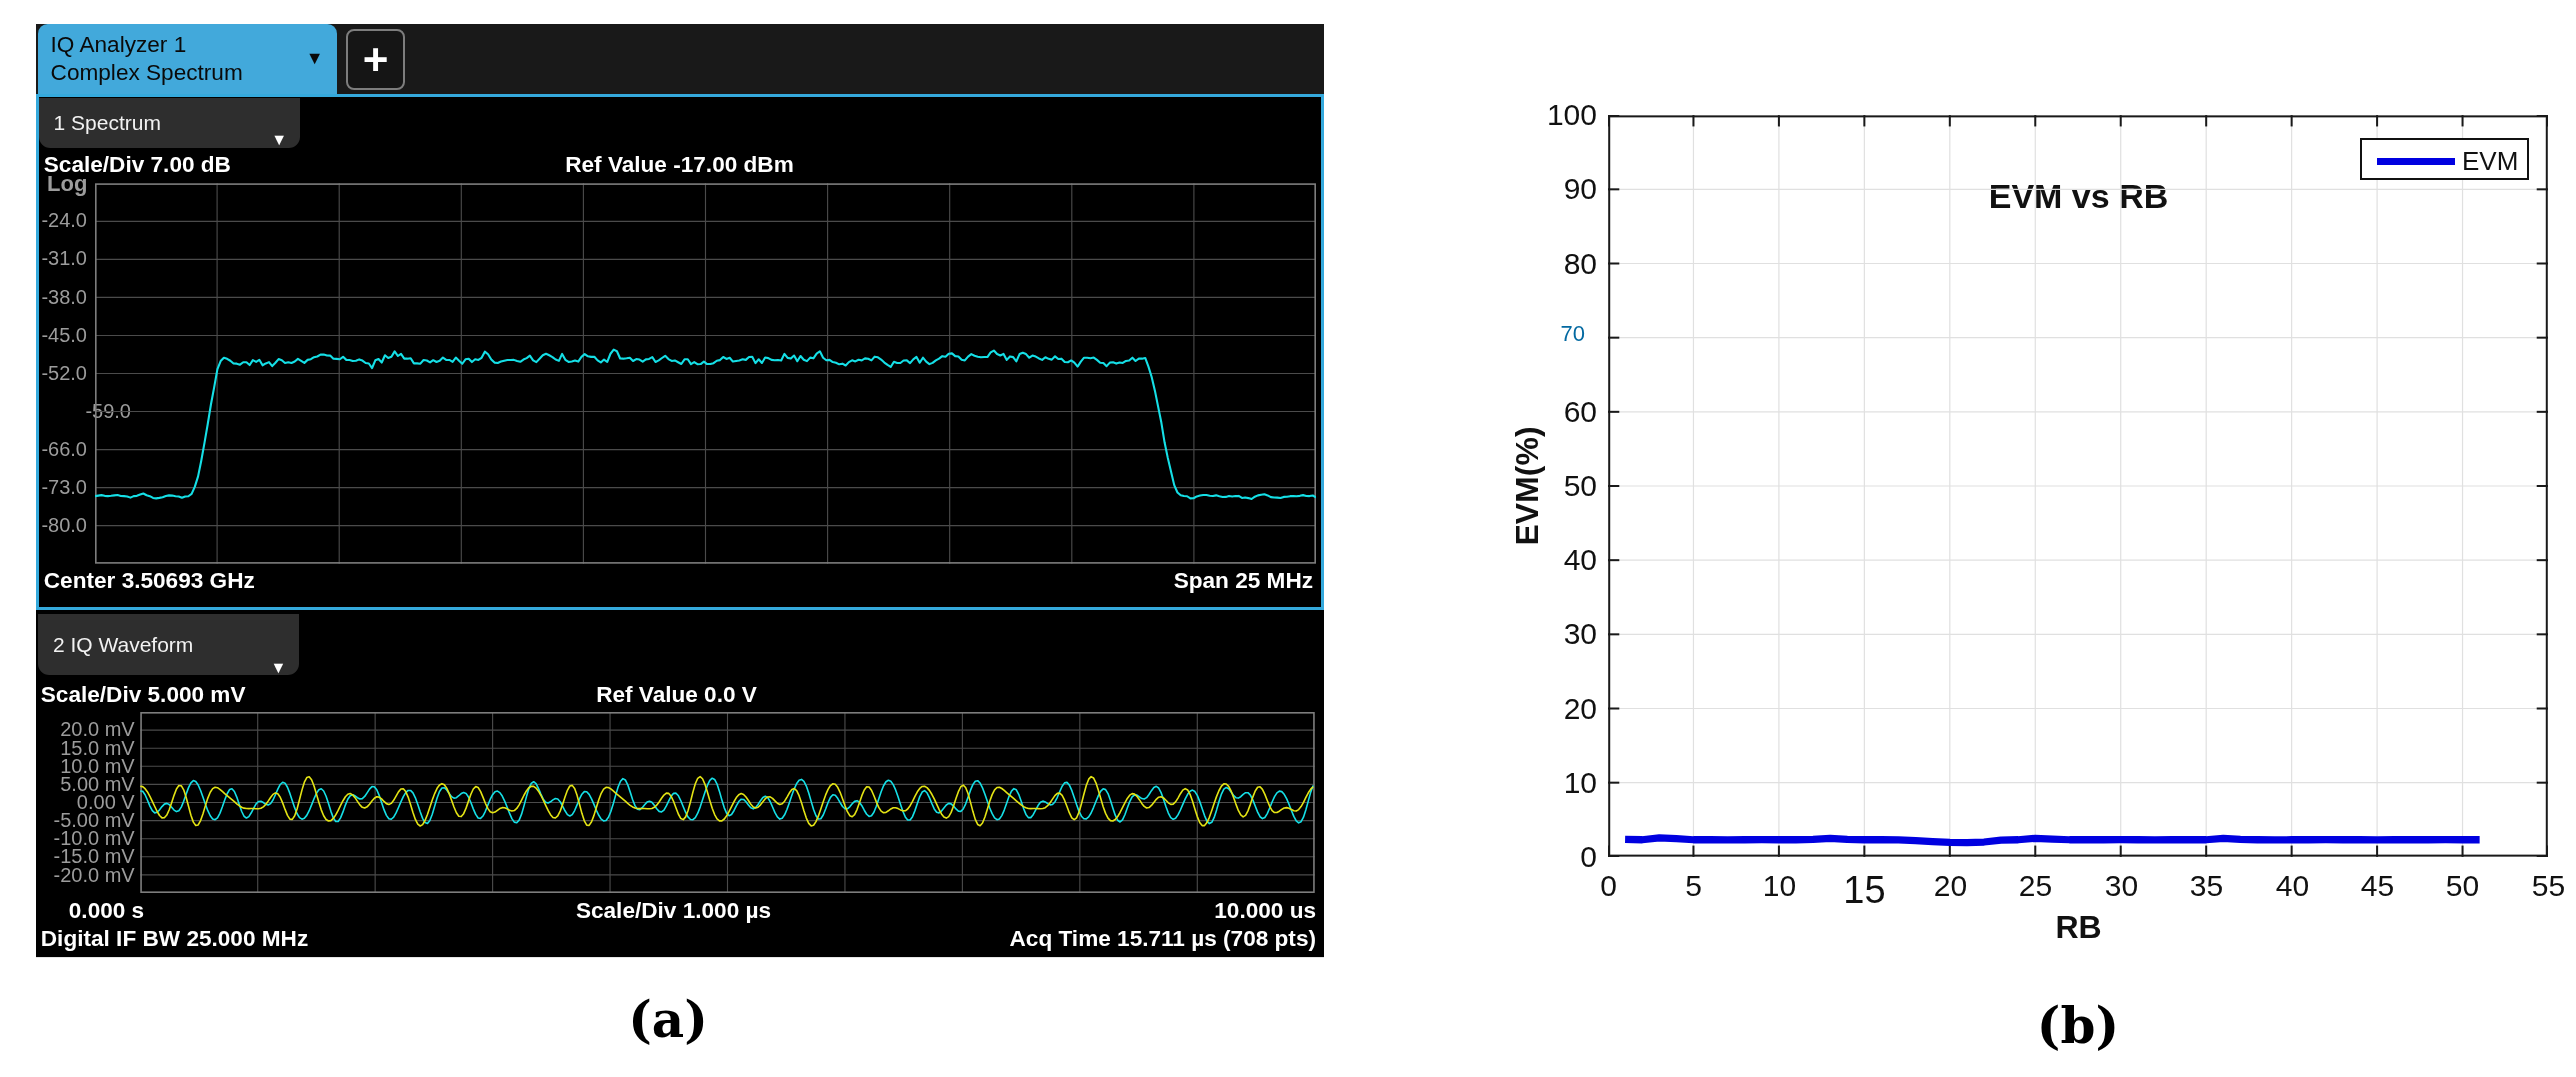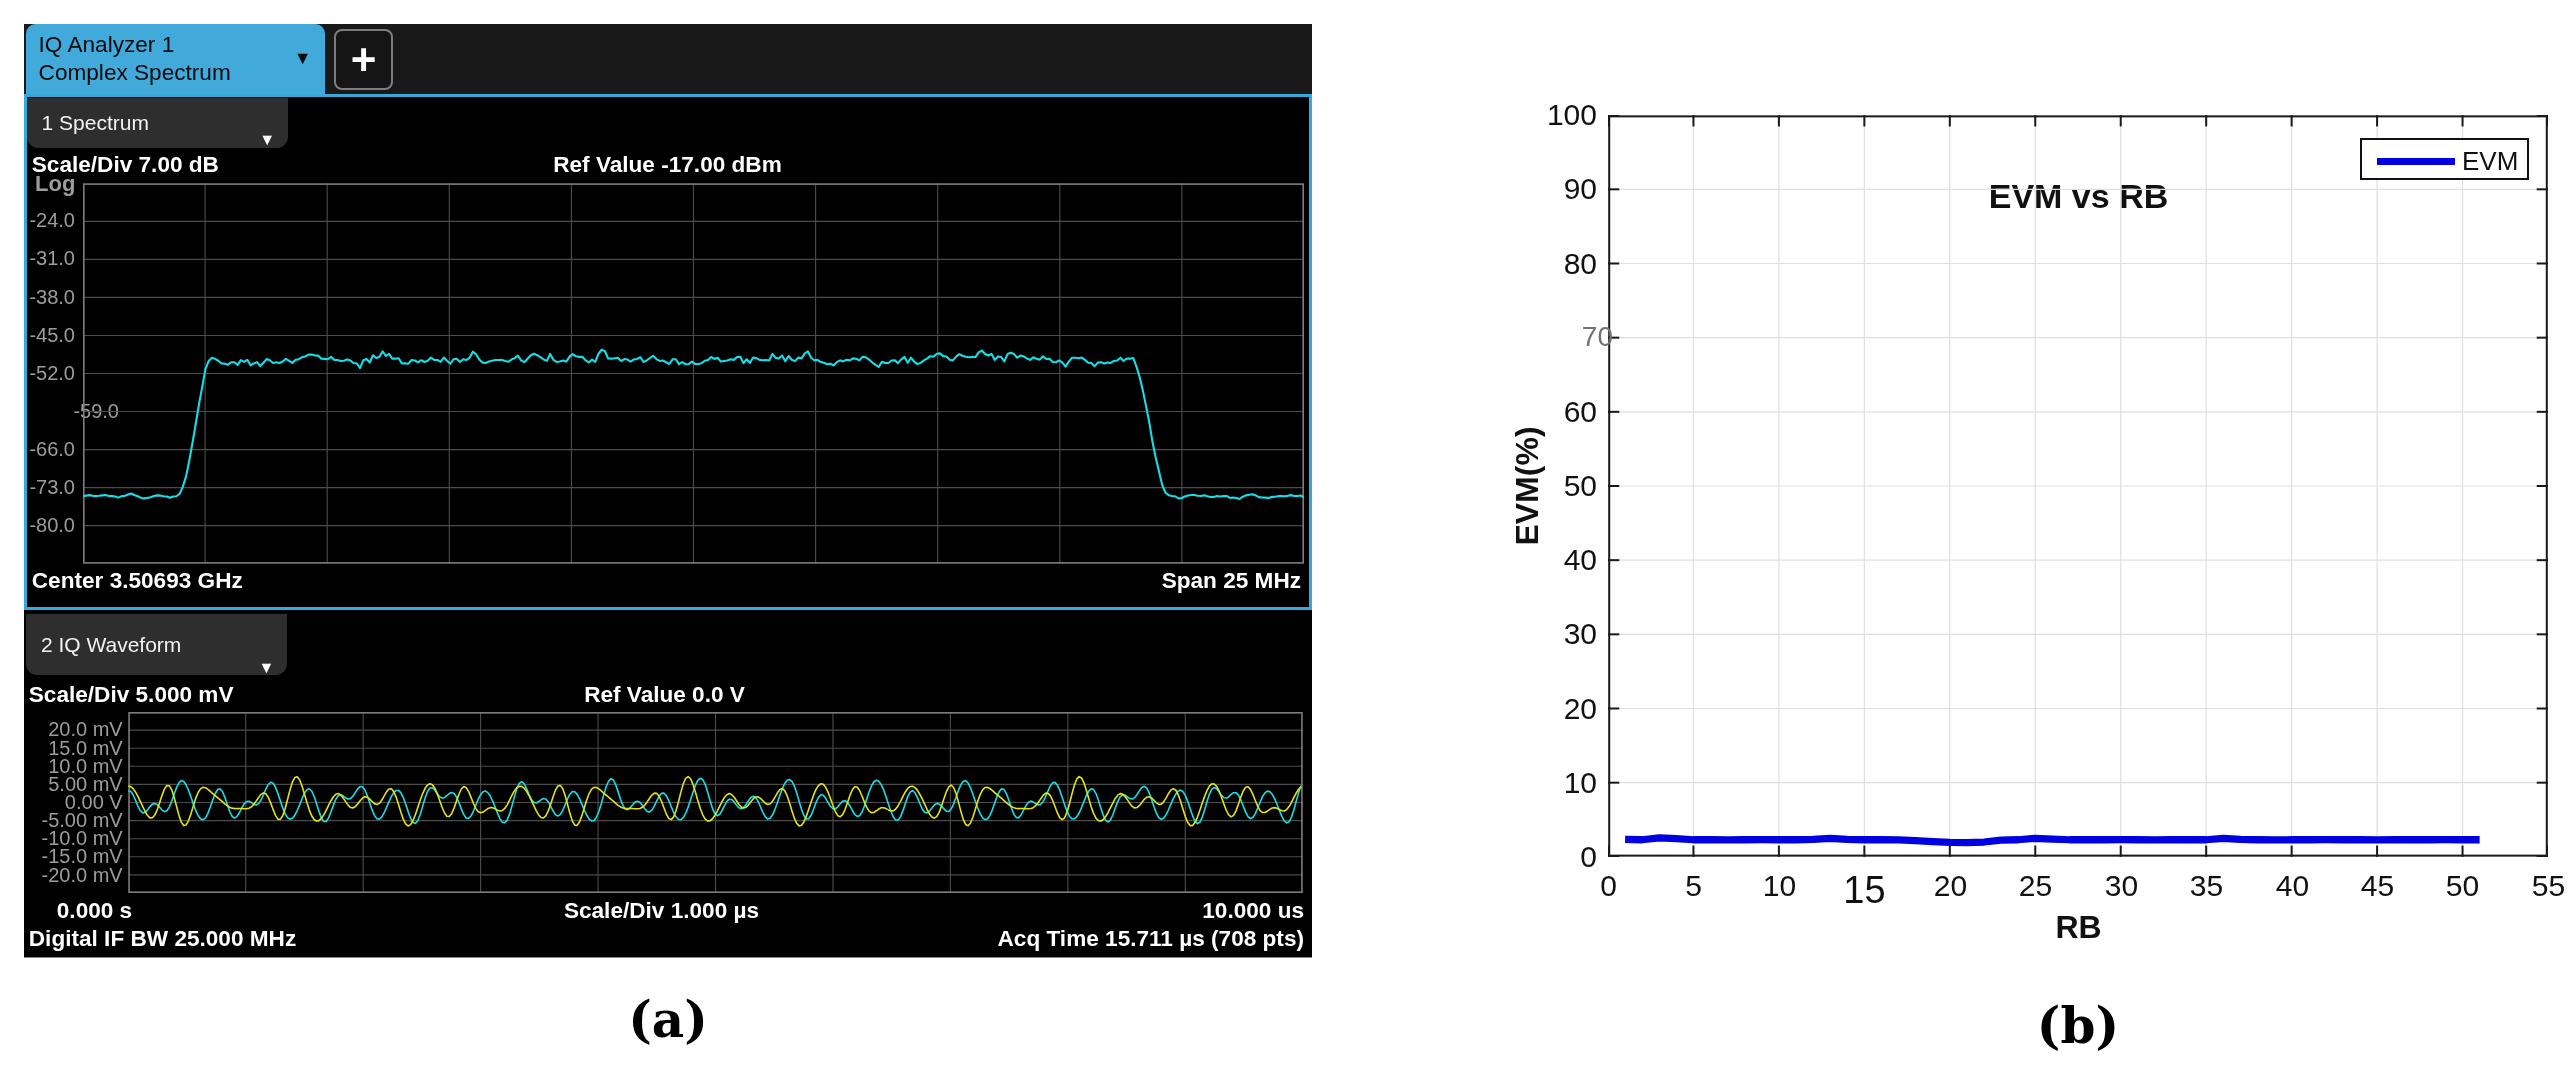--- a/index.html
+++ b/index.html
@@ -1,19 +1,19 @@
 <!DOCTYPE html>
 <html style="font-size:13px"><head>
 <meta charset="utf-8">
 <style>
   html,body{margin:0;padding:0;background:#ffffff;}
   .page{position:relative;width:2576px;height:1077px;background:#ffffff;overflow:hidden;
         font-family:"Liberation Sans",sans-serif;}
   
-  .panel-a{position:absolute;left:24px;top:24px;width:1288px;height:934px;background:#14b8a6;}
+  .panel-a{position:absolute;left:36px;top:24px;width:1288px;height:934px;background:#e5e5e5;}
   .pa-header{position:absolute;left:0;top:0;width:1288px;height:71px;background:#191919;}
   .pa-tab{position:absolute;left:1.6px;top:0;width:299px;height:71px;background:#42a9db;
           border-radius:9.7px 9.7px 0 0;cursor:pointer;}
   .pa-tab-text{position:absolute;left:13px;top:7.3px;color:#0a0a0a;font-size:22.6px;line-height:27.4px;}
   .pa-tab-caret{position:absolute;right:13px;top:24px;color:#0a0a0a;font-size:18px;}
   .pa-plus{position:absolute;left:310px;top:4.8px;width:59px;height:61px;background:#151515;
            border:2.4px solid #7d7d7d;border-radius:8px;color:#fff;font-size:44px;line-height:53px;
            text-align:center;padding:0;font-weight:bold;cursor:pointer;}
   .spec-window{position:absolute;left:0;top:70px;width:1288px;height:516px;background:#000;
                border:3.2px solid #35a9dc;box-sizing:border-box;}
@@ -224,21 +224,21 @@
         <line x1="0" y1="92" x2="14" y2="92" stroke="#1a1a1a" stroke-width="2.5"></line>
         <line x1="1166" y1="92" x2="1152" y2="92" stroke="#1a1a1a" stroke-width="2.5"></line>
         <line x1="0" y1="0" x2="14" y2="0" stroke="#1a1a1a" stroke-width="2.5"></line>
         <line x1="1166" y1="0" x2="1152" y2="0" stroke="#1a1a1a" stroke-width="2.5"></line>
         <polyline points="21.2,898.4 42.4,898.8 63.6,896.5 84.8,897.5 106.0,898.8 127.2,898.8 148.4,899.0 169.6,898.8 190.8,898.7 212.0,898.8 233.2,898.8 254.4,898.4 275.6,897.0 296.8,898.4 318.0,898.8 339.2,898.8 360.4,899.0 381.6,899.8 402.8,901.1 424.0,902.1 445.2,902.5 466.4,901.6 487.6,899.3 508.8,898.8 530.0,897.0 551.2,897.9 572.4,898.8 593.6,898.8 614.8,898.8 636.0,898.7 657.2,898.8 678.4,899.0 699.6,898.8 720.8,898.8 742.0,898.8 763.2,897.0 784.4,898.4 805.6,898.8 826.8,899.0 848.0,898.8 869.2,898.8 890.4,898.7 911.6,898.8 932.8,898.8 954.0,899.0 975.2,898.8 996.4,898.8 1017.6,898.8 1038.8,898.7 1060.0,898.8 1081.2,898.8" fill="none" stroke="#0000e0" stroke-width="9" stroke-linejoin="round" stroke-linecap="butt"></polyline>
       </svg>
     <div id="evm-yticklabels">
         <div style="position: absolute; left: 24px; width: 81px; text-align: right; font-size: 30px; color: rgb(17, 17, 17); top: 74px;">100</div>
         <div style="position: absolute; left: 24px; width: 81px; text-align: right; font-size: 30px; color: rgb(17, 17, 17); top: 148px;">90</div>
         <div style="position: absolute; left: 24px; width: 81px; text-align: right; font-size: 30px; color: rgb(17, 17, 17); top: 223px;">80</div>
-        <div style="position: absolute; left: 40px; width: 81px; text-align: right; font-size: 28px; color: #737373; top: 297px;">70</div>
+        <div style="position: absolute; left: 12px; width: 81px; text-align: right; font-size: 22px; color: #0369a1; top: 297px;">70</div>
         <div style="position: absolute; left: 24px; width: 81px; text-align: right; font-size: 30px; color: rgb(17, 17, 17); top: 371px;">60</div>
         <div style="position: absolute; left: 24px; width: 81px; text-align: right; font-size: 30px; color: rgb(17, 17, 17); top: 445px;">50</div>
         <div style="position: absolute; left: 24px; width: 81px; text-align: right; font-size: 30px; color: rgb(17, 17, 17); top: 519px;">40</div>
         <div style="position: absolute; left: 24px; width: 81px; text-align: right; font-size: 30px; color: rgb(17, 17, 17); top: 593px;">30</div>
         <div style="position: absolute; left: 24px; width: 81px; text-align: right; font-size: 30px; color: rgb(17, 17, 17); top: 668px;">20</div>
         <div style="position: absolute; left: 24px; width: 81px; text-align: right; font-size: 30px; color: rgb(17, 17, 17); top: 742px;">10</div>
         <div style="position: absolute; left: 24px; width: 81px; text-align: right; font-size: 30px; color: rgb(17, 17, 17); top: 816px;">0</div>
       </div>
     <div id="evm-xticklabels">
         <div style="position: absolute; width: 73px; text-align: center; font-size: 30px; color: rgb(17, 17, 17); left: 80px; top: 845px;">0</div>

